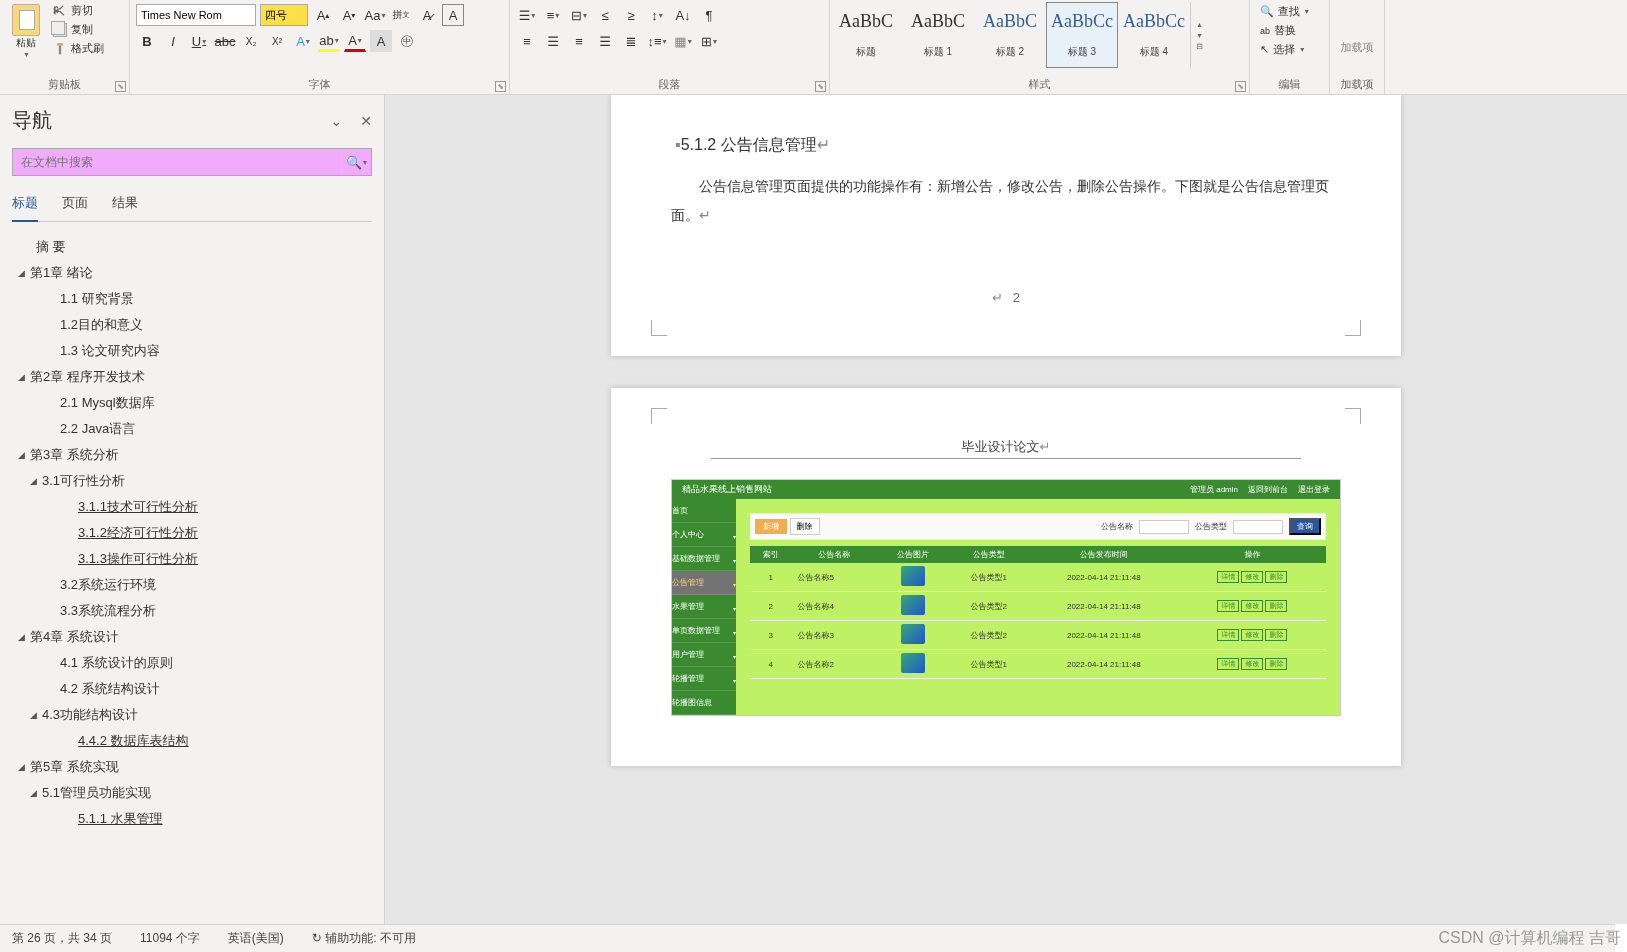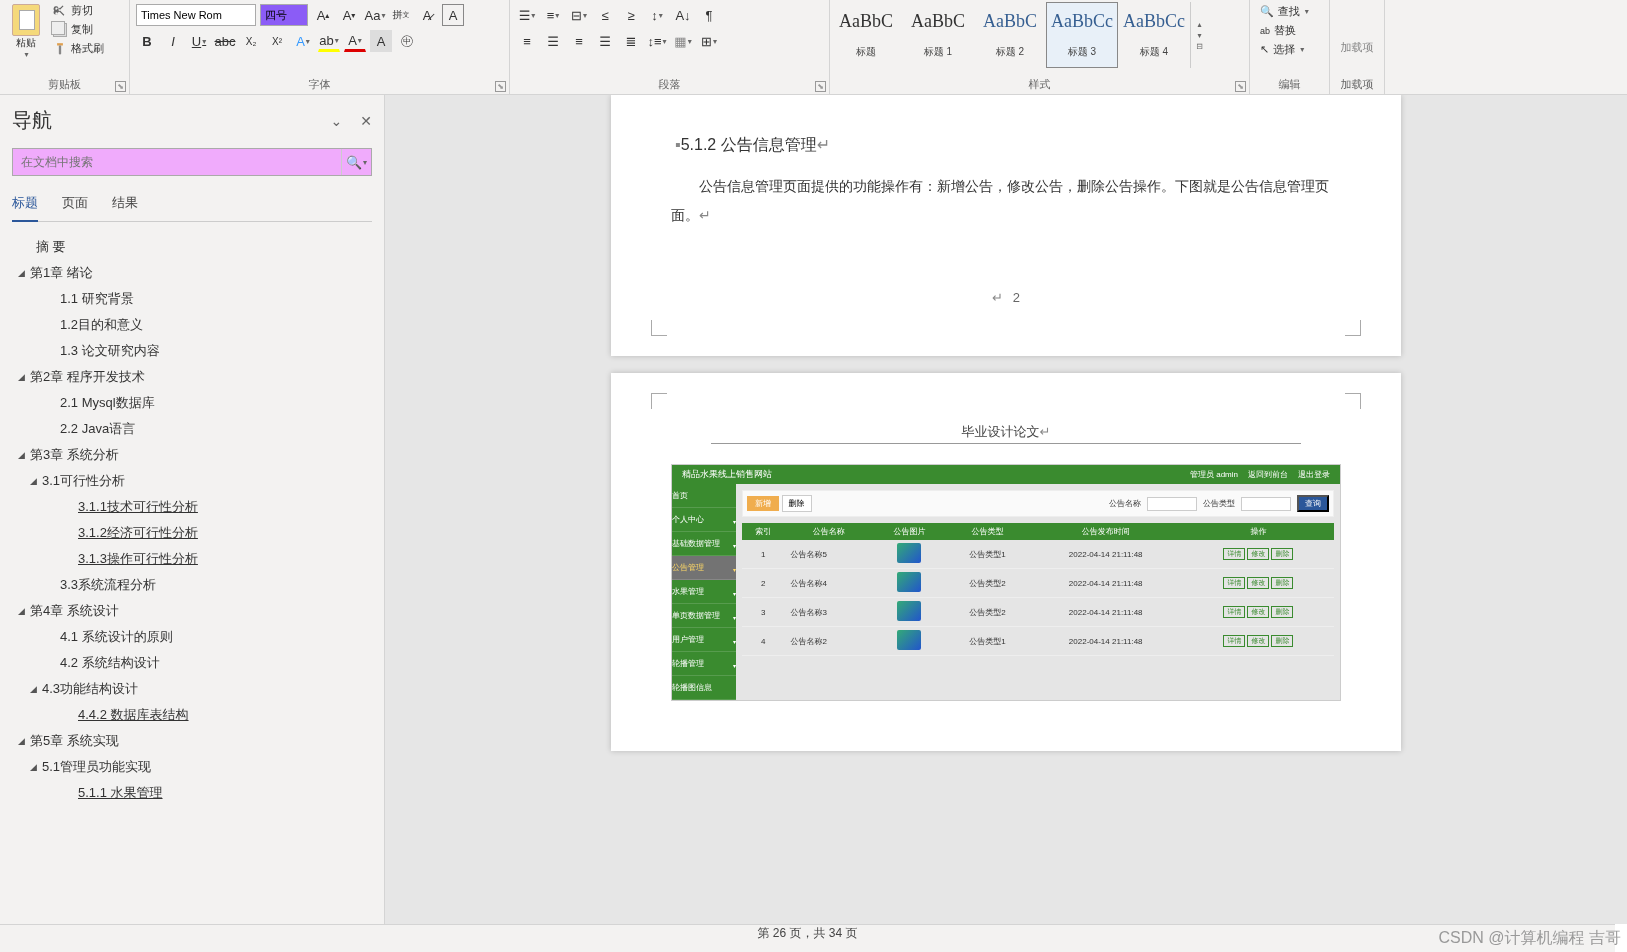--- a/index.html
+++ b/index.html
@@ -20,21 +20,21 @@
 .paste-label { font-size: 10px; margin-top: 0; }
 .clipboard-side { display: flex; flex-direction: column; gap: 2px; }
 .clip-item { display: flex; align-items: center; gap: 4px; padding: 1px 3px; cursor: pointer; font-size: 11px; }
 .copy-icon { width: 14px; height: 14px; display: inline-block; background: #ddd; border: 1px solid #aaa; position: relative; }
 .copy-icon::after { content: ""; position: absolute; top: -3px; left: -3px; width: 12px; height: 12px; background: #eee; border: 1px solid #aaa; }
 
 
 .font-group { width: 380px; }
 .font-row { display: flex; gap: 4px; align-items: center; height: 26px; padding: 2px 0; }
 .font-select { width: 120px; height: 22px; border: 1px solid #aaa; padding: 0 4px; font-size: 11px; background: #fff; }
-.size-select { width: 48px; height: 22px; border: 1px solid #aaa; padding: 0 4px; font-size: 11px; background: #8b5cf6; }
+.size-select { width: 48px; height: 22px; border: 1px solid #aaa; padding: 0 4px; font-size: 11px; background: #fde047; }
 .font-btn { width: 22px; height: 22px; display: flex; align-items: center; justify-content: center; cursor: pointer; font-size: 13px; border: 1px solid transparent; }
 .font-btn-boxed { border: 1px solid #888; }
 .bold { font-weight: bold; }
 .italic { font-style: italic; }
 .underline { text-decoration: underline; }
 .strike { text-decoration: line-through; }
 .sub { font-size: 10px; }
 .sup { font-size: 10px; }
 .color-bar-red { border-bottom: 3px solid #d00; }
 .color-bar-yellow { border-bottom: 3px solid #ff0; }
@@ -78,21 +78,21 @@
 .tree-item { display: flex; align-items: center; padding: 4px 2px; cursor: pointer; font-size: 13px; color: #333; }
 .tree-caret { width: 12px; font-size: 9px; color: #555; }
 .tree-item.lv0 { padding-left: 12px; }
 .tree-item.lv1 { padding-left: 6px; }
 .tree-item.lv2 { padding-left: 36px; }
 .tree-item.lv3 { padding-left: 18px; }
 .tree-item.lv4 { padding-left: 54px; text-decoration: underline; }
 
 
 .doc-area { position: absolute; top: 95px; left: 385px; right: 0; bottom: 28px; background: #e6e6e6; overflow: hidden; display: flex; flex-direction: column; align-items: center; padding-top: 0; }
-.page { background: #fff; width: 790px; box-shadow: 0 0 6px rgba(0,0,0,0.2); margin-bottom: 17px; padding: 0 60px 50px 60px; position: relative; }
+.page { background: #fff; width: 790px; box-shadow: 0 0 6px rgba(0,0,0,0.2); margin-bottom: 32px; padding: 0 60px 50px 60px; position: relative; }
 .page1 { padding-top: 20px; }
 .page1 h3 { font-family: SimSun, serif; font-size: 16px; margin: 20px 0 16px 4px; font-weight: normal; }
 .page1 p { font-family: SimSun, serif; font-size: 14px; line-height: 2; text-indent: 2em; }
 .page-footer { text-align: center; font-size: 13px; color: #666; margin-top: 60px; }
 .crop-mark { position: absolute; width: 16px; height: 16px; }
 .crop-mark.bl { bottom: 20px; left: 40px; border-left: 1px solid #aaa; border-bottom: 1px solid #aaa; }
 .crop-mark.br { bottom: 20px; right: 40px; border-right: 1px solid #aaa; border-bottom: 1px solid #aaa; }
 .crop-mark.tl { top: 20px; left: 40px; border-left: 1px solid #aaa; border-top: 1px solid #aaa; }
 .crop-mark.tr { top: 20px; right: 40px; border-right: 1px solid #aaa; border-top: 1px solid #aaa; }
 
@@ -100,35 +100,35 @@
 .page-header-text { text-align: center; font-family: SimSun, serif; font-size: 13px; color: #444; border-bottom: 1px solid #999; padding-bottom: 2px; margin: 0 40px 20px; }
 
 
 .embed { border: 1px solid #ccc; width: 100%; font-size: 9px; }
 .embed-header { background: #3a8b2f; color: #fff; display: flex; justify-content: space-between; padding: 3px 10px; align-items: center; }
 .embed-header-right { display: flex; gap: 10px; font-size: 8px; }
 .embed-body { display: flex; }
 .embed-sidebar { width: 64px; background: #3a8b2f; color: #fff; font-size: 8px; }
 .embed-side-item { padding: 6px 0; border-bottom: 1px solid rgba(255,255,255,0.15); cursor: pointer; display:flex; justify-content:space-between; align-items:flex-end;}
 .embed-side-item.active { background: #737373; color: #ffd966; }
-.embed-main { flex: 1; background: #e5e5e5; padding: 6px; }
+.embed-main { flex: 1; background: #bef264; padding: 14px; }
 .embed-toolbar { display: flex; justify-content: space-between; align-items: center; border: 1px solid #eee; padding: 4px; margin-bottom: 6px; background:#fafafa; }
 .embed-search-fields { display: flex; gap: 6px; font-size: 8px; align-items: center; }
 .embed-input { border: 1px solid #ccc; height: 14px; width: 50px; font-size: 8px; }
 .embed-btn-orange { background: #f0ad4e; color: #fff; padding: 2px 8px; font-size: 8px; border: none; }
 .embed-btn-outline { border: 1px solid #ccc; background: #fff; padding: 2px 6px; font-size: 8px; }
 .embed-btn-blue { background: #2b579a; color:#fff; padding:1px 6px; font-size:8px; }
 .embed-table { width: 100%; border-collapse: collapse; font-size: 8px; }
 .embed-table th { background: #3a8b2f; color: #fff; padding: 3px; font-weight: normal; }
 .embed-table td { padding: 3px; border-bottom: 1px solid #eee; text-align: center; }
 .embed-thumb { width: 24px; height: 20px; background: linear-gradient(135deg,#3a7,#25c); display: inline-block; border-radius: 2px; }
 .embed-act { color: #3a8b2f; border: 1px solid #3a8b2f; padding: 0 3px; margin: 0 1px; font-size: 7px; display: inline-block; }
 
 
-.status-bar { position: absolute; bottom: 0; left: 0; right: 12px; height: 28px; background: #f3f2f1; border-top: 1px solid #d4d4d4; display: flex; align-items: center; padding: 0 12px; font-size: 12px; gap: 28px; color: #444; flex-direction: column; }
+.status-bar { position: absolute; bottom: 0; left: 0; right: 12px; height: 28px; background: #f3f2f1; border-top: 1px solid #d4d4d4; display: flex; align-items: center; padding: 0 12px; font-size: 12px; gap: 28px; color: #444; }
 .status-item { cursor: pointer; }
 .watermark { position: absolute; right: 6px; bottom: 3px; font-size: 16px; color: #999; }
 
 .para-marks { color: #888; font-family: SimSun; }
 
 svg.ico { width: 14px; height: 14px; }
 </style>
 </head>
 <body>
 
@@ -328,20 +328,24 @@
         <span class="tree-caret"></span>
         <span>3.1.1技术可行性分析</span>
       </div>
       <div class="tree-item lv4">
         <span class="tree-caret"></span>
         <span>3.1.2经济可行性分析</span>
       </div>
       <div class="tree-item lv4">
         <span class="tree-caret"></span>
         <span>3.1.3操作可行性分析</span>
+      </div>
+      <div class="tree-item lv2">
+        <span class="tree-caret"></span>
+        <span>3.2系统运行环境</span>
       </div>
       <div class="tree-item lv2">
         <span class="tree-caret"></span>
         <span>3.3系统流程分析</span>
       </div>
       <div class="tree-item lv1">
         <span class="tree-caret">◢</span>
         <span>第4章 系统设计</span>
       </div>
       <div class="tree-item lv2">

